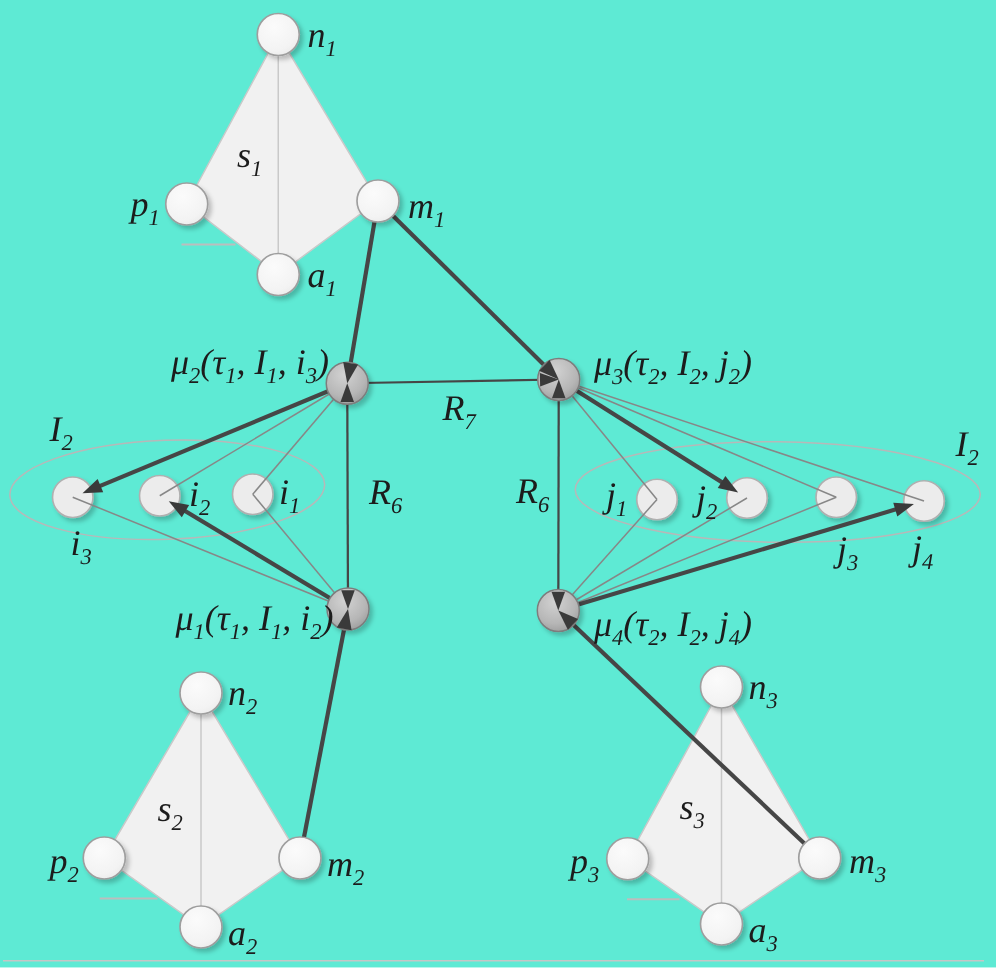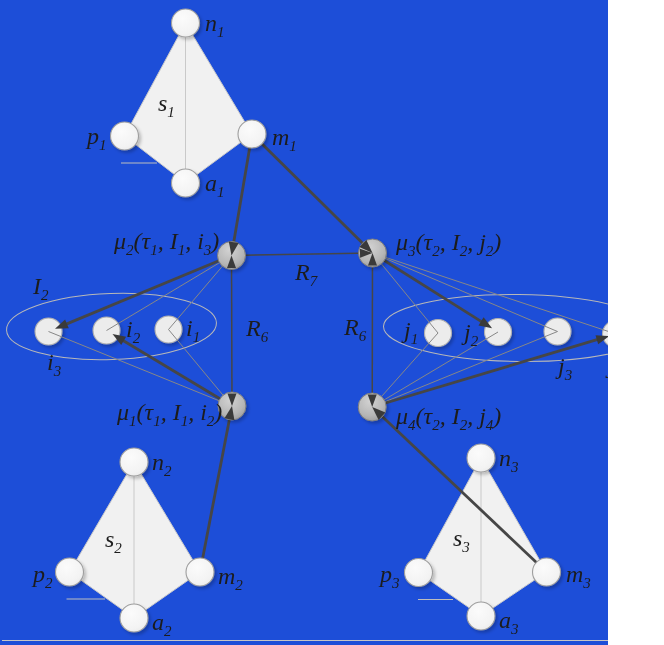--- a/index.html
+++ b/index.html
@@ -1,16 +1,16 @@
 <!DOCTYPE html>
 <html><head>
 <meta charset="utf-8">
 <style>
   html, body { margin: 0; padding: 0; background: #ffffff; }
-  .stage { position: relative; width: 608px; height: 645px; background: #1d4ed8; overflow: hidden; }
+  .stage { position: relative; width: 664px; height: 645px; background: #5eead4; overflow: hidden; }
   svg { display: block; }
   text { font-family: "Liberation Serif", "DejaVu Serif", serif; font-style: italic; fill: #1c1c1c; }
   .lbl  { font-size: 24px; }
   .sub  { font-size: 15px; }
   .kite-fill { fill: #f1f1f1; stroke: #c9c9c9; stroke-width: 1; }
   .kite-mid  { stroke: #c9c9c9; stroke-width: 1; fill: none; }
   .underline { stroke: #bdbdbd; stroke-width: 1.2; }
   .set-ellipse { fill: none; stroke: #b8b8b8; stroke-width: 1; }
   .kite-node { fill: url(#gradLight); stroke: #9e9e9e; stroke-width: 1.1; filter: url(#softShadow); }
   .set-node  { fill: #ececec; stroke: #b0b0b0; stroke-width: 1.1; filter: url(#softShadow); }

